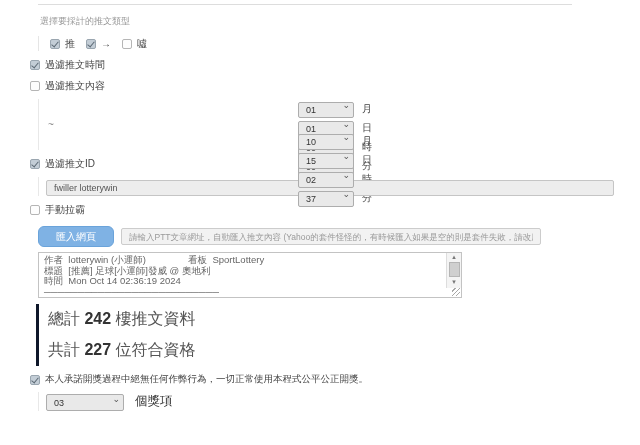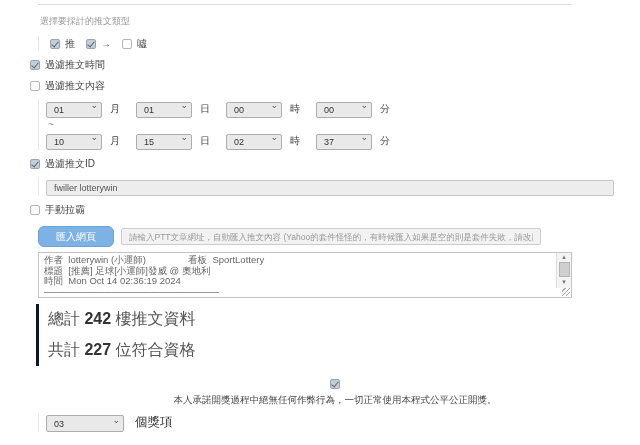--- a/index.html
+++ b/index.html
@@ -20,21 +20,21 @@
   }
   input[type=checkbox]:checked{ background:#c3cdd6; border-color:#9aa6b0; }
   input[type=checkbox]:checked::after{
     content:""; position:absolute; left:2px; top:0px; width:3px; height:6px;
     border:solid #5d6a75; border-width:0 1.5px 1.5px 0; transform:rotate(40deg);
   }
   .row-types { margin:8px 0 0 8px; border-left:1px solid #e5e5e5; padding-left:11px;
                display:flex; gap:11px; align-items:center; height:15px; }
 
   .sub-block { margin:6px 0 0 8px; border-left:1px solid #e8e8e8; padding-left:7px; }
-  .time-row { display:flex; align-items:center; height:19px; }
+  .time-row { display:flex; align-items:center; height:19px;flex-direction:column; }
   .time-group { width:90px; display:flex; align-items:center; gap:8px; }
   .sel-wrap { position:relative; display:inline-block; }
   select{
     appearance:none; -webkit-appearance:none; background:#e9e9e9; border:1px solid #adadad;
     border-radius:2px; font-family:"Liberation Sans",sans-serif; font-size:9px; color:#333;
     padding:0 14px 0 7px; height:16px; width:56px;
   }
   .chev { position:absolute; right:4px; top:1px; font-size:9px; color:#555; pointer-events:none; }
   .unit { font-size:10px; color:#444; }
   .tilde { font-size:10px; color:#888; margin:1px 0 1px 2px; }
@@ -48,21 +48,21 @@
   .btn{
     background:#7fb2e4; border:1px solid #6aa3da; color:#fff; border-radius:6px;
     font-family:"Liberation Sans",sans-serif; font-size:10px; height:21px; width:76px; cursor:pointer;
   }
   .import-input{
     width:420px; height:17px; background:#f2f2f2; border:1px solid #ccc; border-radius:2px;
     font-family:"Liberation Sans",sans-serif; font-size:8.5px; color:#888; padding:1px 7px;
   }
   .import-input::placeholder{ color:#999; }
 
-  .ta-wrap{ position:relative; margin:5px 8px 0 8px; width:534px; height:46px;
+  .ta-wrap{ position:relative; margin:5px 8px 0 8px; width:424px; height:46px;
             border:1px solid #c3c3c3; background:#fff; overflow:hidden; }
   .ta-content{ font-size:9.5px; line-height:10.5px; color:#666; white-space:pre; padding:2px 5px;
                width:516px; overflow:hidden; }
   .ta-scrollbar{ position:absolute; top:0; right:0; width:15px; height:35px; background:#f4f4f4;
                  border-left:1px solid #ddd; display:flex; flex-direction:column; align-items:center; }
   .sb-arrow{ font-size:7px; color:#777; height:8px; line-height:8px; }
   .sb-thumb{ width:11px; height:15px; background:#cfcfcf; border:1px solid #b5b5b5; margin:1px 0; }
   .ta-grip{ position:absolute; right:1px; bottom:1px; width:8px; height:8px;
             background:repeating-linear-gradient(135deg, transparent 0 2px, #a8a8a8 2px 3px); }
 
@@ -214,21 +214,21 @@
     <span>總計</span>
     <b>242</b>
     <span>樓推文資料</span>
   </div>
   <div class="stat">
     <span>共計</span>
     <b>227</b>
     <span>位符合資格</span>
   </div>
 
-  <label class="cb main-cb" style="margin-top:13px;flex-direction:column;">
+  <label class="cb main-cb" style="margin-top:7px;">
     <input type="checkbox" checked="" style="">
     <span class="pledge-text">本人承諾開獎過程中絕無任何作弊行為，一切正常使用本程式公平公正開獎。</span>
   </label>
 
 
   <div class="sub-block">
     <div class="multi-row">
       <span class="sel-wrap">
         <select class="sel-big"><option>03</option></select>
         <span class="chev chev-big">⌄</span>

